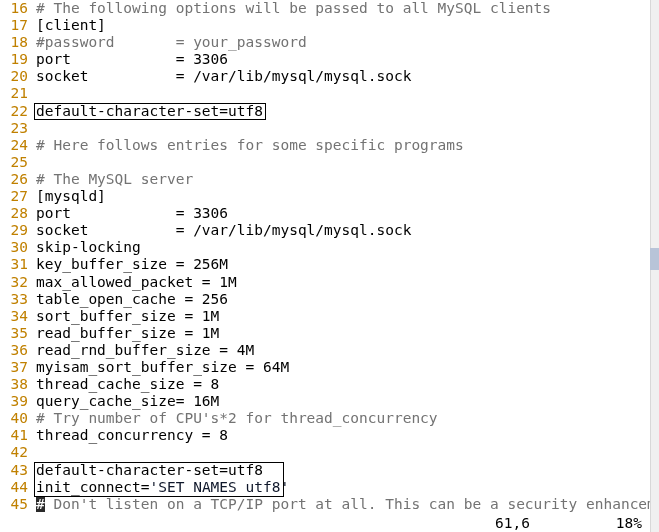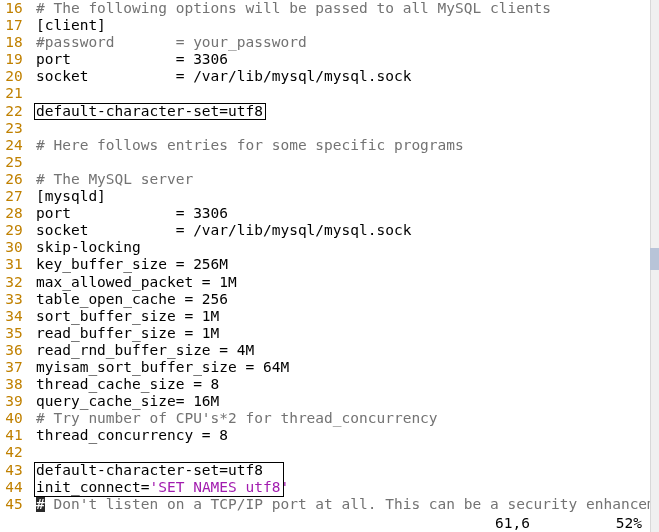--- a/index.html
+++ b/index.html
@@ -27,27 +27,27 @@
   .scrollbar .thumb {
     position: absolute;
     right: 0; width: 9px;
     background: #b8c4d8;
     top: 248px; height: 22px;
   }
   .line { display: block; height: 17.1px; }
   .ln {
     display: inline-block;
     width: 28px;
-    text-align: center;
+    text-align: right;
     color: #c08000;
     padding-right: 0;
   }
   .gap { display: inline-block; width: 8px; }
   .comment { color: #737373; }
-  .str { color: #a21caf; }
+  .str { color: #0f172a; }
   .cursor {
     background: #2a2a2a;
     color: #ffffff;
   }
   .box1 {
     position: absolute;
     border: 1px solid #000;
     left: 34px;
     top: 103px;
     width: 232px;
@@ -88,14 +88,14 @@
 
 <div class="box1"></div>
 <div class="box2"></div>
 
 <div class="scrollbar">
   <div class="thumb"></div>
 </div>
 
 <div class="statusbar">
   <span class="pos">61,6</span>
-  <span class="pct">52%</span>
+  <span class="pct">18%</span>
 </div>
 
 </body></html>

